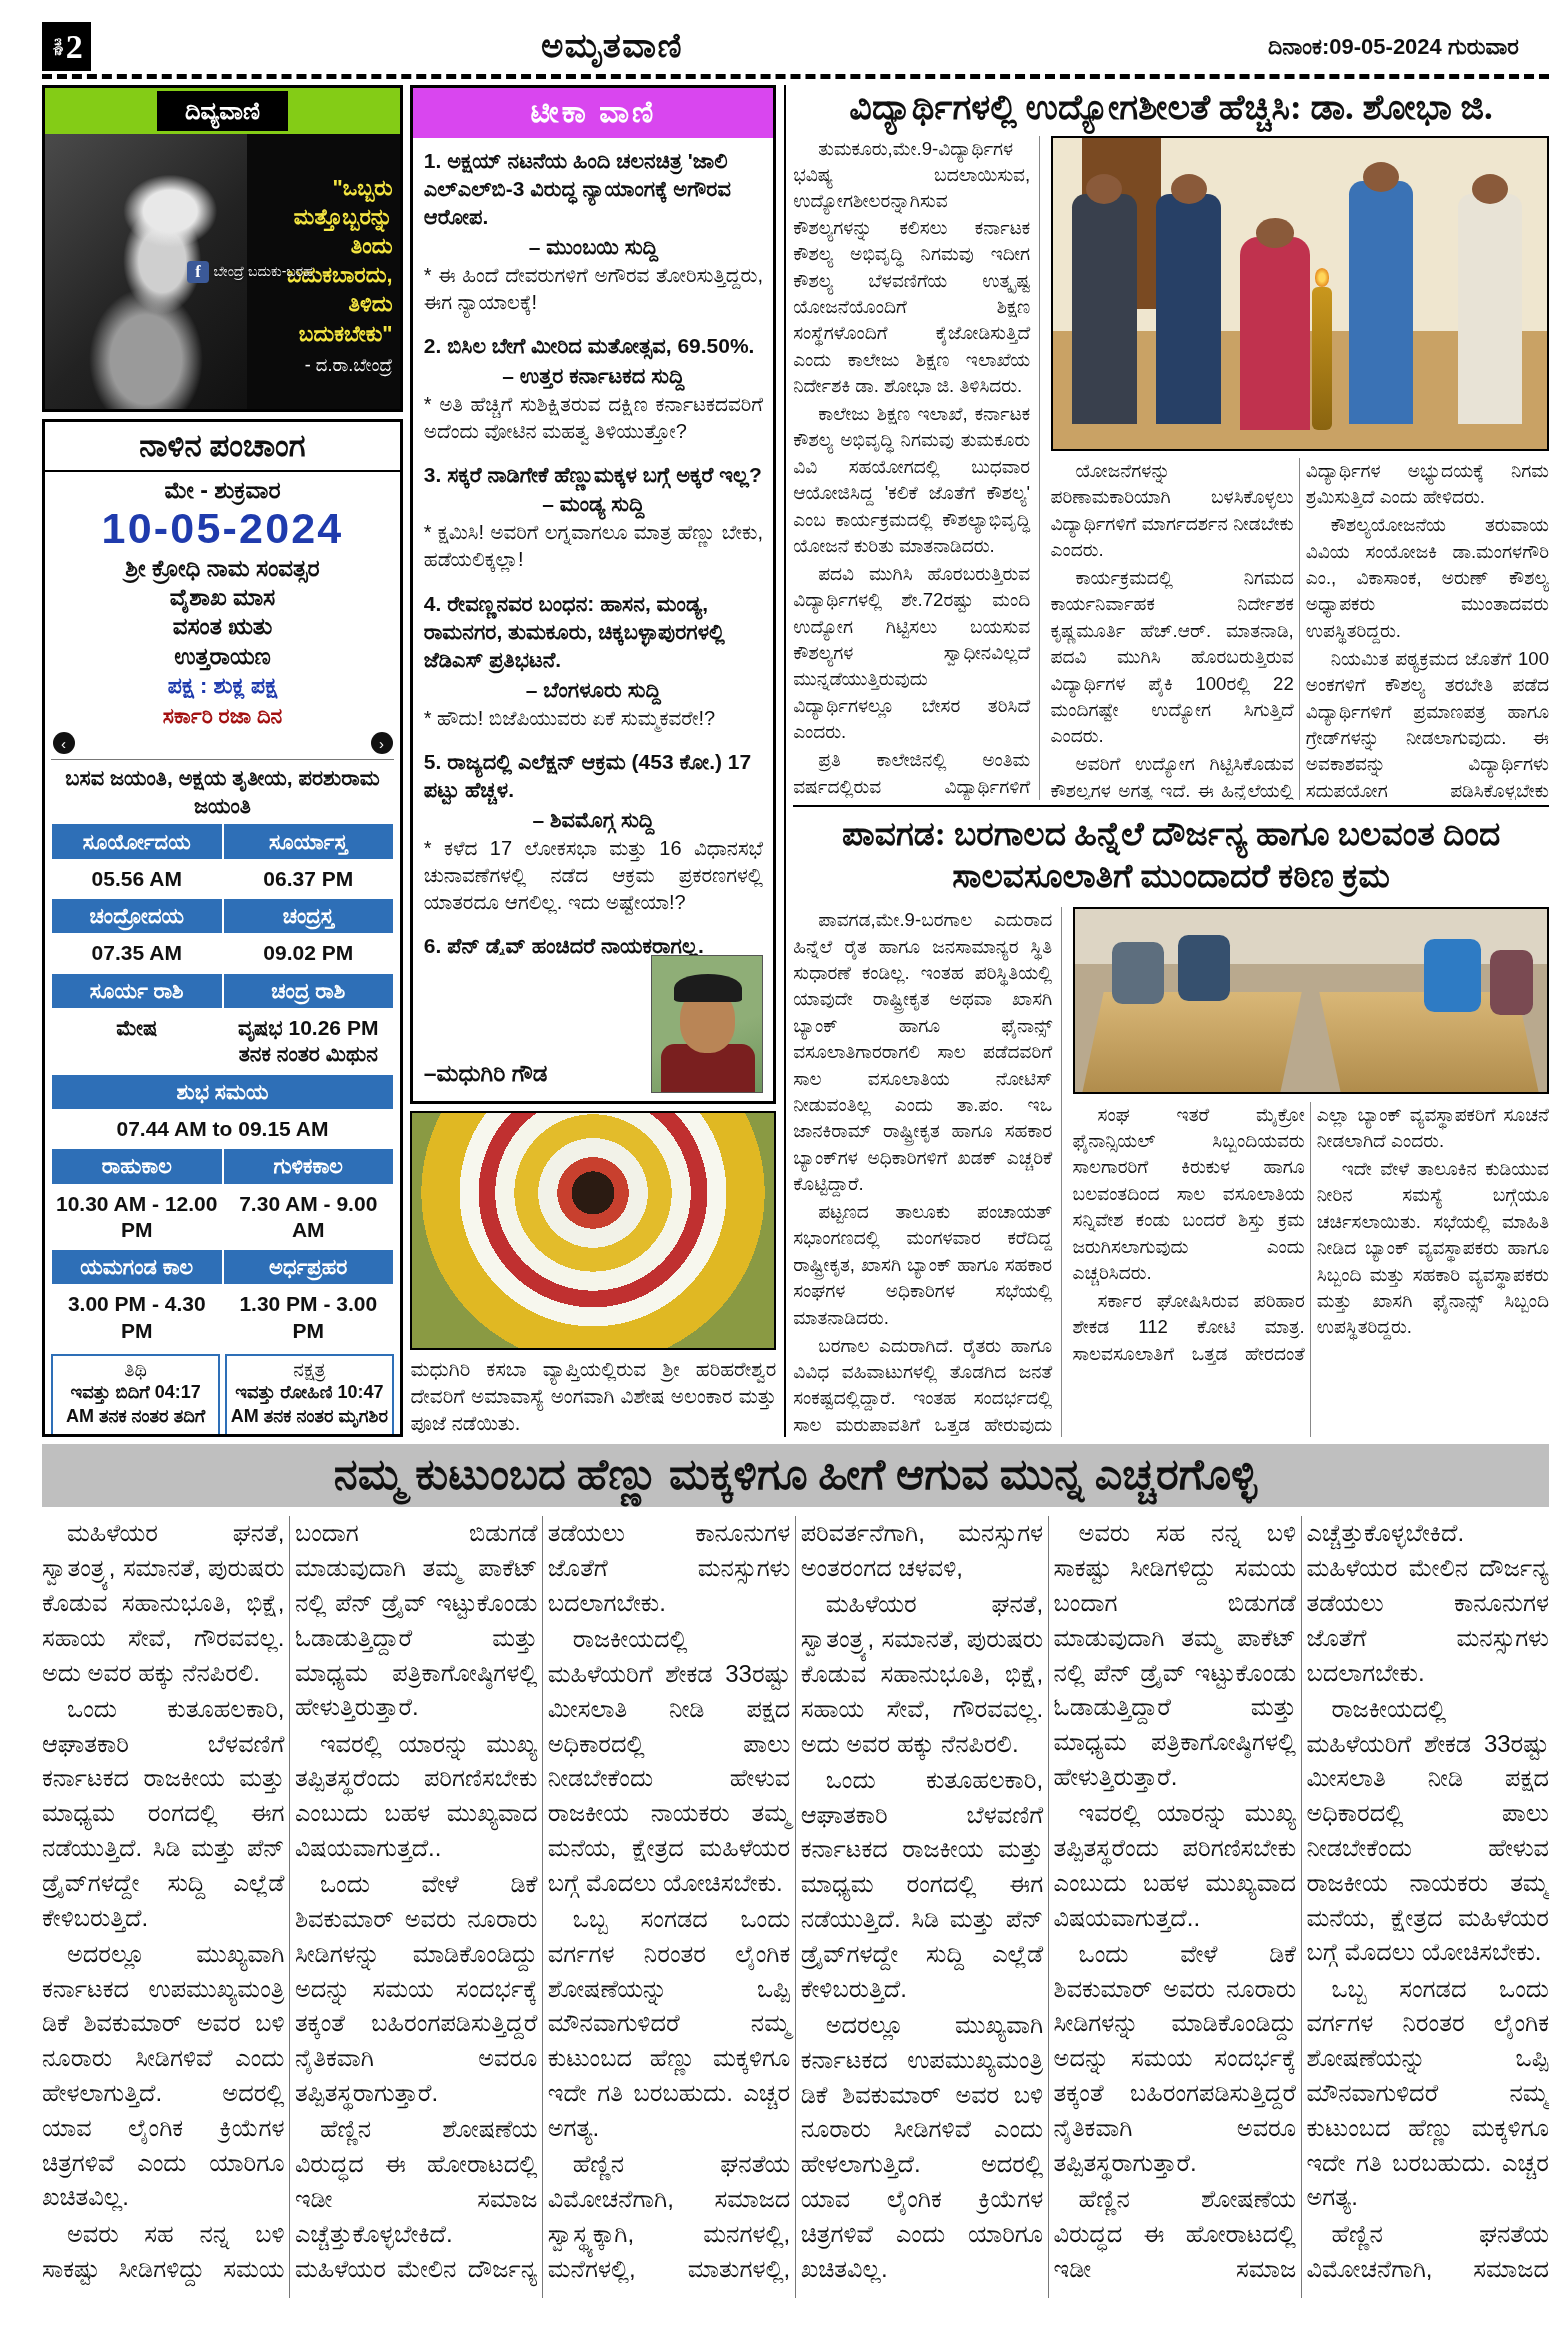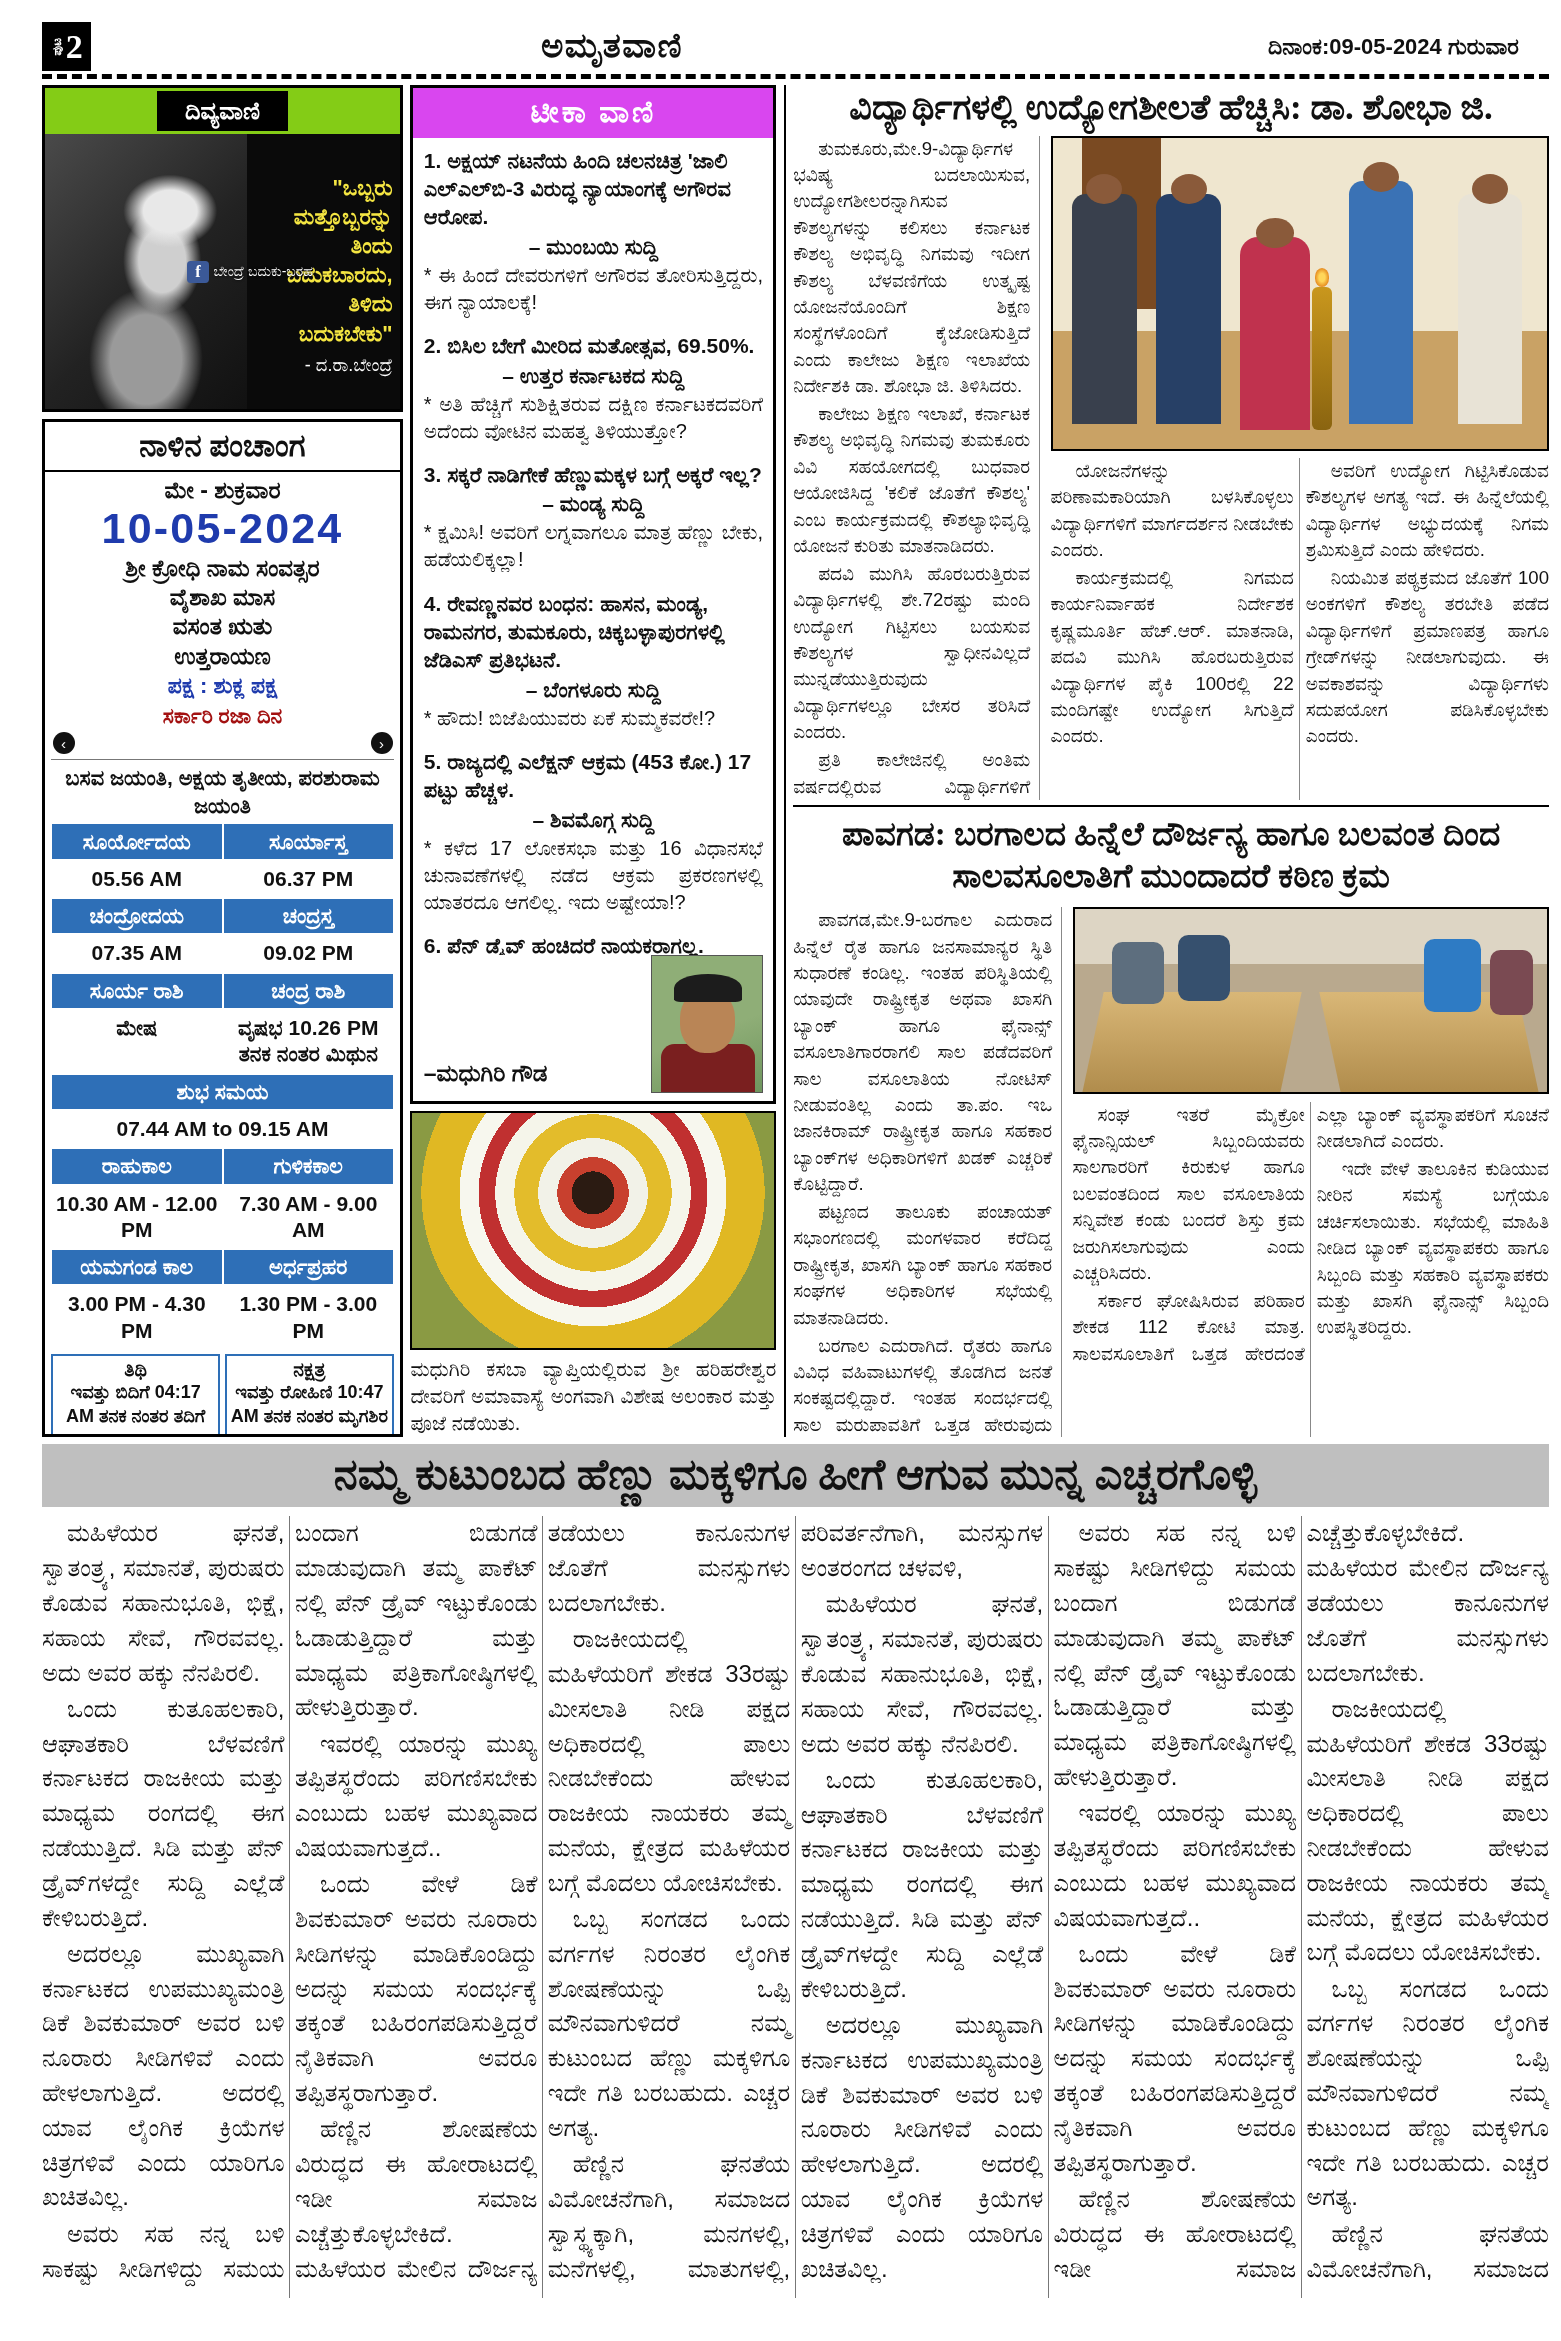--- a/index.html
+++ b/index.html
@@ -59,21 +59,21 @@
               display:flex; align-items:center; justify-content:center; font-size:15px; cursor:pointer; }
   .pn-festivals { text-align:center; font-size:21px; font-weight:bold; border-top:1.5px solid #777;
                   padding:4.5px 1.5px; line-height:1.3; }
   .pgrid { display:grid; grid-template-columns:1fr 1fr; }
   .pgrid .ph { background:#2e6fb7; color:#fff; font-weight:bold; font-size:21px; text-align:center;
                padding:5.2px 1.5px; border:0.7px solid #fff; }
   .pgrid .pv { font-size:21px; font-weight:bold; text-align:center; padding:6px 1.5px; line-height:1.25; }
   .pgrid .span2 { grid-column:1 / span 2; }
   .pdetails { display:grid; grid-template-columns:1fr 1fr; gap:4.5px; margin-top:4.5px; }
   .pd-cell { border:2.2px solid #2e6fb7; text-align:center; padding:3px; height:88px; overflow:hidden; }
-  .pd-cell .lbl { font-weight:bold; font-size:19.3px; }
+  .pd-cell .lbl { font-weight:normal; font-size:19.3px; }
   .pd-cell .val { font-size:18px; font-weight:bold; line-height:1.3; }
 
   
   .teeka { border:3px solid #000; height:1028px; display:flex; flex-direction:column; overflow:hidden; }
   .tk-head { background:#d946ef; color:#fff; text-align:center; font-size:30px; font-weight:bold;
              letter-spacing:3px; padding:7.4px 0; font-family:"Liberation Serif",serif; }
   .tk-body { padding:9px 10.4px 4.5px; flex:1; overflow:hidden; }
   .tk-item { margin-bottom:16.4px; }
   .tk-item .hl { font-size:21px; font-weight:bold; line-height:1.35; }
   .tk-item .src { font-size:21px; font-weight:bold; text-align:center; margin:3px 0; }
@@ -322,20 +322,21 @@
                   <div class="head"></div>
                 </div>
               <div class="person p4">
                   <div class="head"></div>
                 </div>
             </div>
             <div class="a1-under ptxt">
                 <p>ಯೋಜನೆಗಳನ್ನು ಪರಿಣಾಮಕಾರಿಯಾಗಿ ಬಳಸಿಕೊಳ್ಳಲು ವಿದ್ಯಾರ್ಥಿಗಳಿಗೆ ಮಾರ್ಗದರ್ಶನ ನೀಡಬೇಕು ಎಂದರು.</p>
                 <p>ಕಾರ್ಯಕ್ರಮದಲ್ಲಿ ನಿಗಮದ ಕಾರ್ಯನಿರ್ವಾಹಕ ನಿರ್ದೇಶಕ ಕೃಷ್ಣಮೂರ್ತಿ ಹೆಚ್.ಆರ್. ಮಾತನಾಡಿ, ಪದವಿ ಮುಗಿಸಿ ಹೊರಬರುತ್ತಿರುವ ವಿದ್ಯಾರ್ಥಿಗಳ ಪೈಕಿ 100ರಲ್ಲಿ 22 ಮಂದಿಗಷ್ಟೇ ಉದ್ಯೋಗ ಸಿಗುತ್ತಿದೆ ಎಂದರು.</p>
                 <p>ಅವರಿಗೆ ಉದ್ಯೋಗ ಗಿಟ್ಟಿಸಿಕೊಡುವ ಕೌಶಲ್ಯಗಳ ಅಗತ್ಯ ಇದೆ. ಈ ಹಿನ್ನೆಲೆಯಲ್ಲಿ ವಿದ್ಯಾರ್ಥಿಗಳ ಅಭ್ಯುದಯಕ್ಕೆ ನಿಗಮ ಶ್ರಮಿಸುತ್ತಿದೆ ಎಂದು ಹೇಳಿದರು.</p>
+                <p>ಕೌಶಲ್ಯಯೋಜನೆಯ ತರುವಾಯ ವಿವಿಯ ಸಂಯೋಜಕಿ ಡಾ.ಮಂಗಳಗೌರಿ ಎಂ., ವಿಕಾಸಾಂಕ, ಅರುಣ್ ಕೌಶಲ್ಯ ಅಧ್ಯಾಪಕರು ಮುಂತಾದವರು ಉಪಸ್ಥಿತರಿದ್ದರು.</p>
                 <p>ನಿಯಮಿತ ಪಠ್ಯಕ್ರಮದ ಜೊತೆಗೆ 100 ಅಂಕಗಳಿಗೆ ಕೌಶಲ್ಯ ತರಬೇತಿ ಪಡೆದ ವಿದ್ಯಾರ್ಥಿಗಳಿಗೆ ಪ್ರಮಾಣಪತ್ರ ಹಾಗೂ ಗ್ರೇಡ್‌ಗಳನ್ನು ನೀಡಲಾಗುವುದು. ಈ ಅವಕಾಶವನ್ನು ವಿದ್ಯಾರ್ಥಿಗಳು ಸದುಪಯೋಗ ಪಡಿಸಿಕೊಳ್ಳಬೇಕು ಎಂದರು.</p>
               </div>
           </div>
         </div>
       </div>
 
       <div class="article2">
         <h2>ಪಾವಗಡ: ಬರಗಾಲದ ಹಿನ್ನೆಲೆ ದೌರ್ಜನ್ಯ ಹಾಗೂ ಬಲವಂತ ದಿಂದ ಸಾಲವಸೂಲಾತಿಗೆ ಮುಂದಾದರೆ ಕಠಿಣ ಕ್ರಮ</h2>
         <div class="a2-body">
           <div class="a2-colA ptxt">

